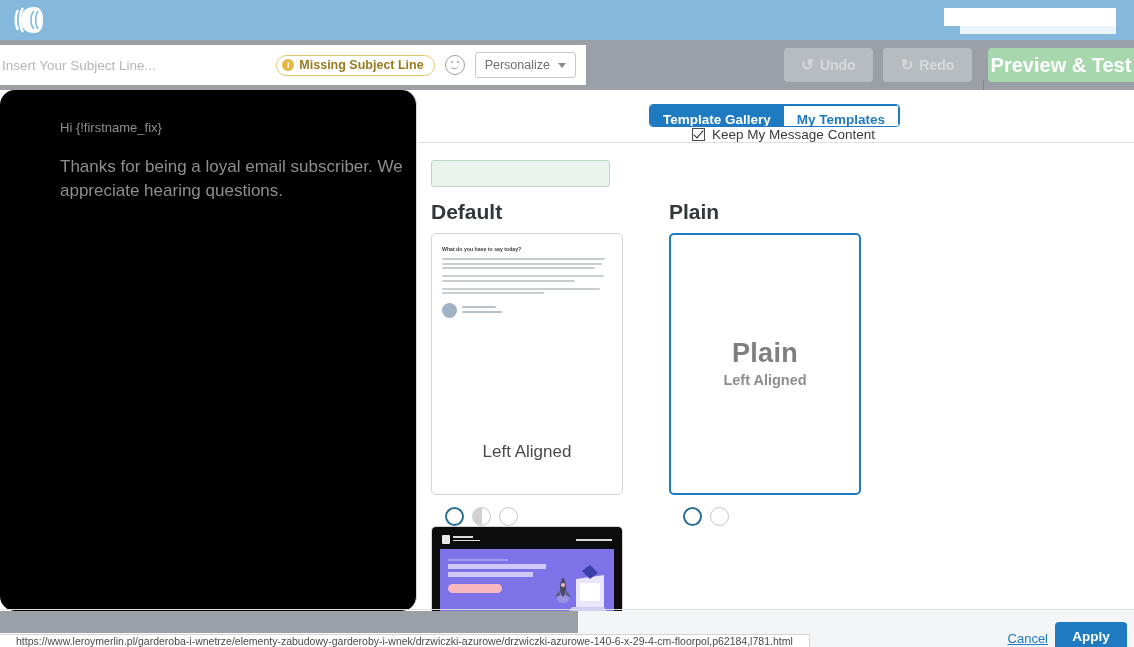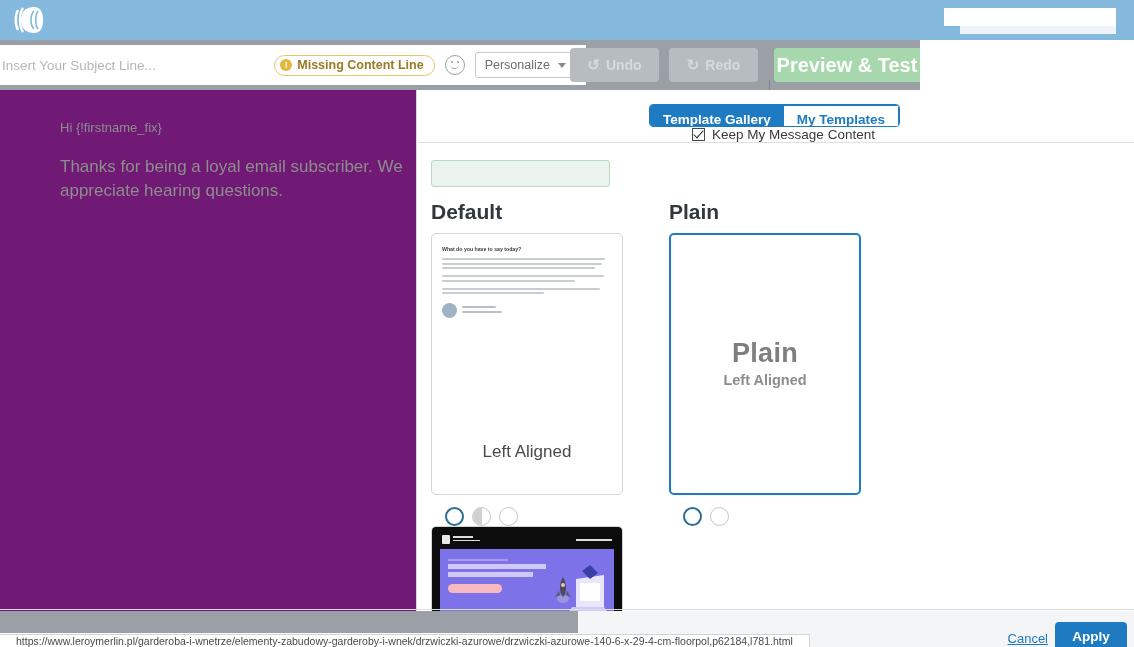--- a/index.html
+++ b/index.html
@@ -21,21 +21,21 @@
     position: absolute; right: 18px; top: 8px; width: 172px; height: 18px;
     background: #ffffff;
   }
   .blank-field2 {
     position: absolute; right: 18px; top: 26px; width: 156px; height: 8px;
     background: #ffffff; opacity: .85;
   }
 
   
   .subjectbar {
-    position: absolute; left: 0; top: 40px; width: 920px; height: 50px;
+    position: absolute; left: 0; top: 40px; width: 1134px; height: 50px;
     background: #9aa0a6;
   }
   .subject-input-wrap {
     position: absolute; left: 0; top: 5px; width: 586px; height: 40px;
     background: #ffffff; display: flex; align-items: center;
   }
   .subject-input {
     border: 0; outline: 0; height: 38px; flex: 1; padding-left: 2px;
     font-size: 13.5px; color: #555; font-family: "Liberation Sans", sans-serif;
     background: transparent;
@@ -84,21 +84,21 @@
   .preview-btn {
     position: absolute; right: 0; top: 8px; width: 146px; height: 34px;
     background: #a7d8ad; border-radius: 4px 0 0 4px; color: #ffffff;
     font-size: 20px; font-weight: bold; display: flex; align-items: center;
     justify-content: center;
   }
 
   
   .left-pane {
     position: absolute; left: 0; top: 90px; width: 417px; height: 521px;
-    background: #701a75; border-right: 1px solid #d7d7d7; padding: 28px 0 0 60px;
+    background: #000000; border-right: 1px solid #d7d7d7; padding: 28px 0 0 60px; border-radius: 15px;
   }
   .lp-line { font-size: 13px; color: #8d8d8d; line-height: 1.6; }
   .lp-gap { height: 16px; }
   .lp-body { font-size: 17px; color: #8d8d8d; line-height: 1.45; width: 372px; }
 
   
   .right-pane {
     position: absolute; left: 418px; top: 90px; width: 716px; height: 521px;
     background: #ffffff; overflow: hidden;
   }
@@ -204,21 +204,21 @@
     </div>
     <div class="blank-field"></div>
     <div class="blank-field2"></div>
   </div>
 
   <div class="subjectbar">
     <div class="subject-input-wrap">
       <input class="subject-input" type="text" value="" placeholder="Insert Your Subject Line..." style="">
       <div class="missing-pill">
         <span class="warn-dot">!</span>
-        <span>Missing Content Line</span>
+        <span>Missing Subject Line</span>
       </div>
       <div class="emoji-btn">
         <span class="emoji-smile"></span>
       </div>
       <div class="personalize">
         <span>Personalize</span>
         <span class="caret-dn"></span>
       </div>
     </div>
 

